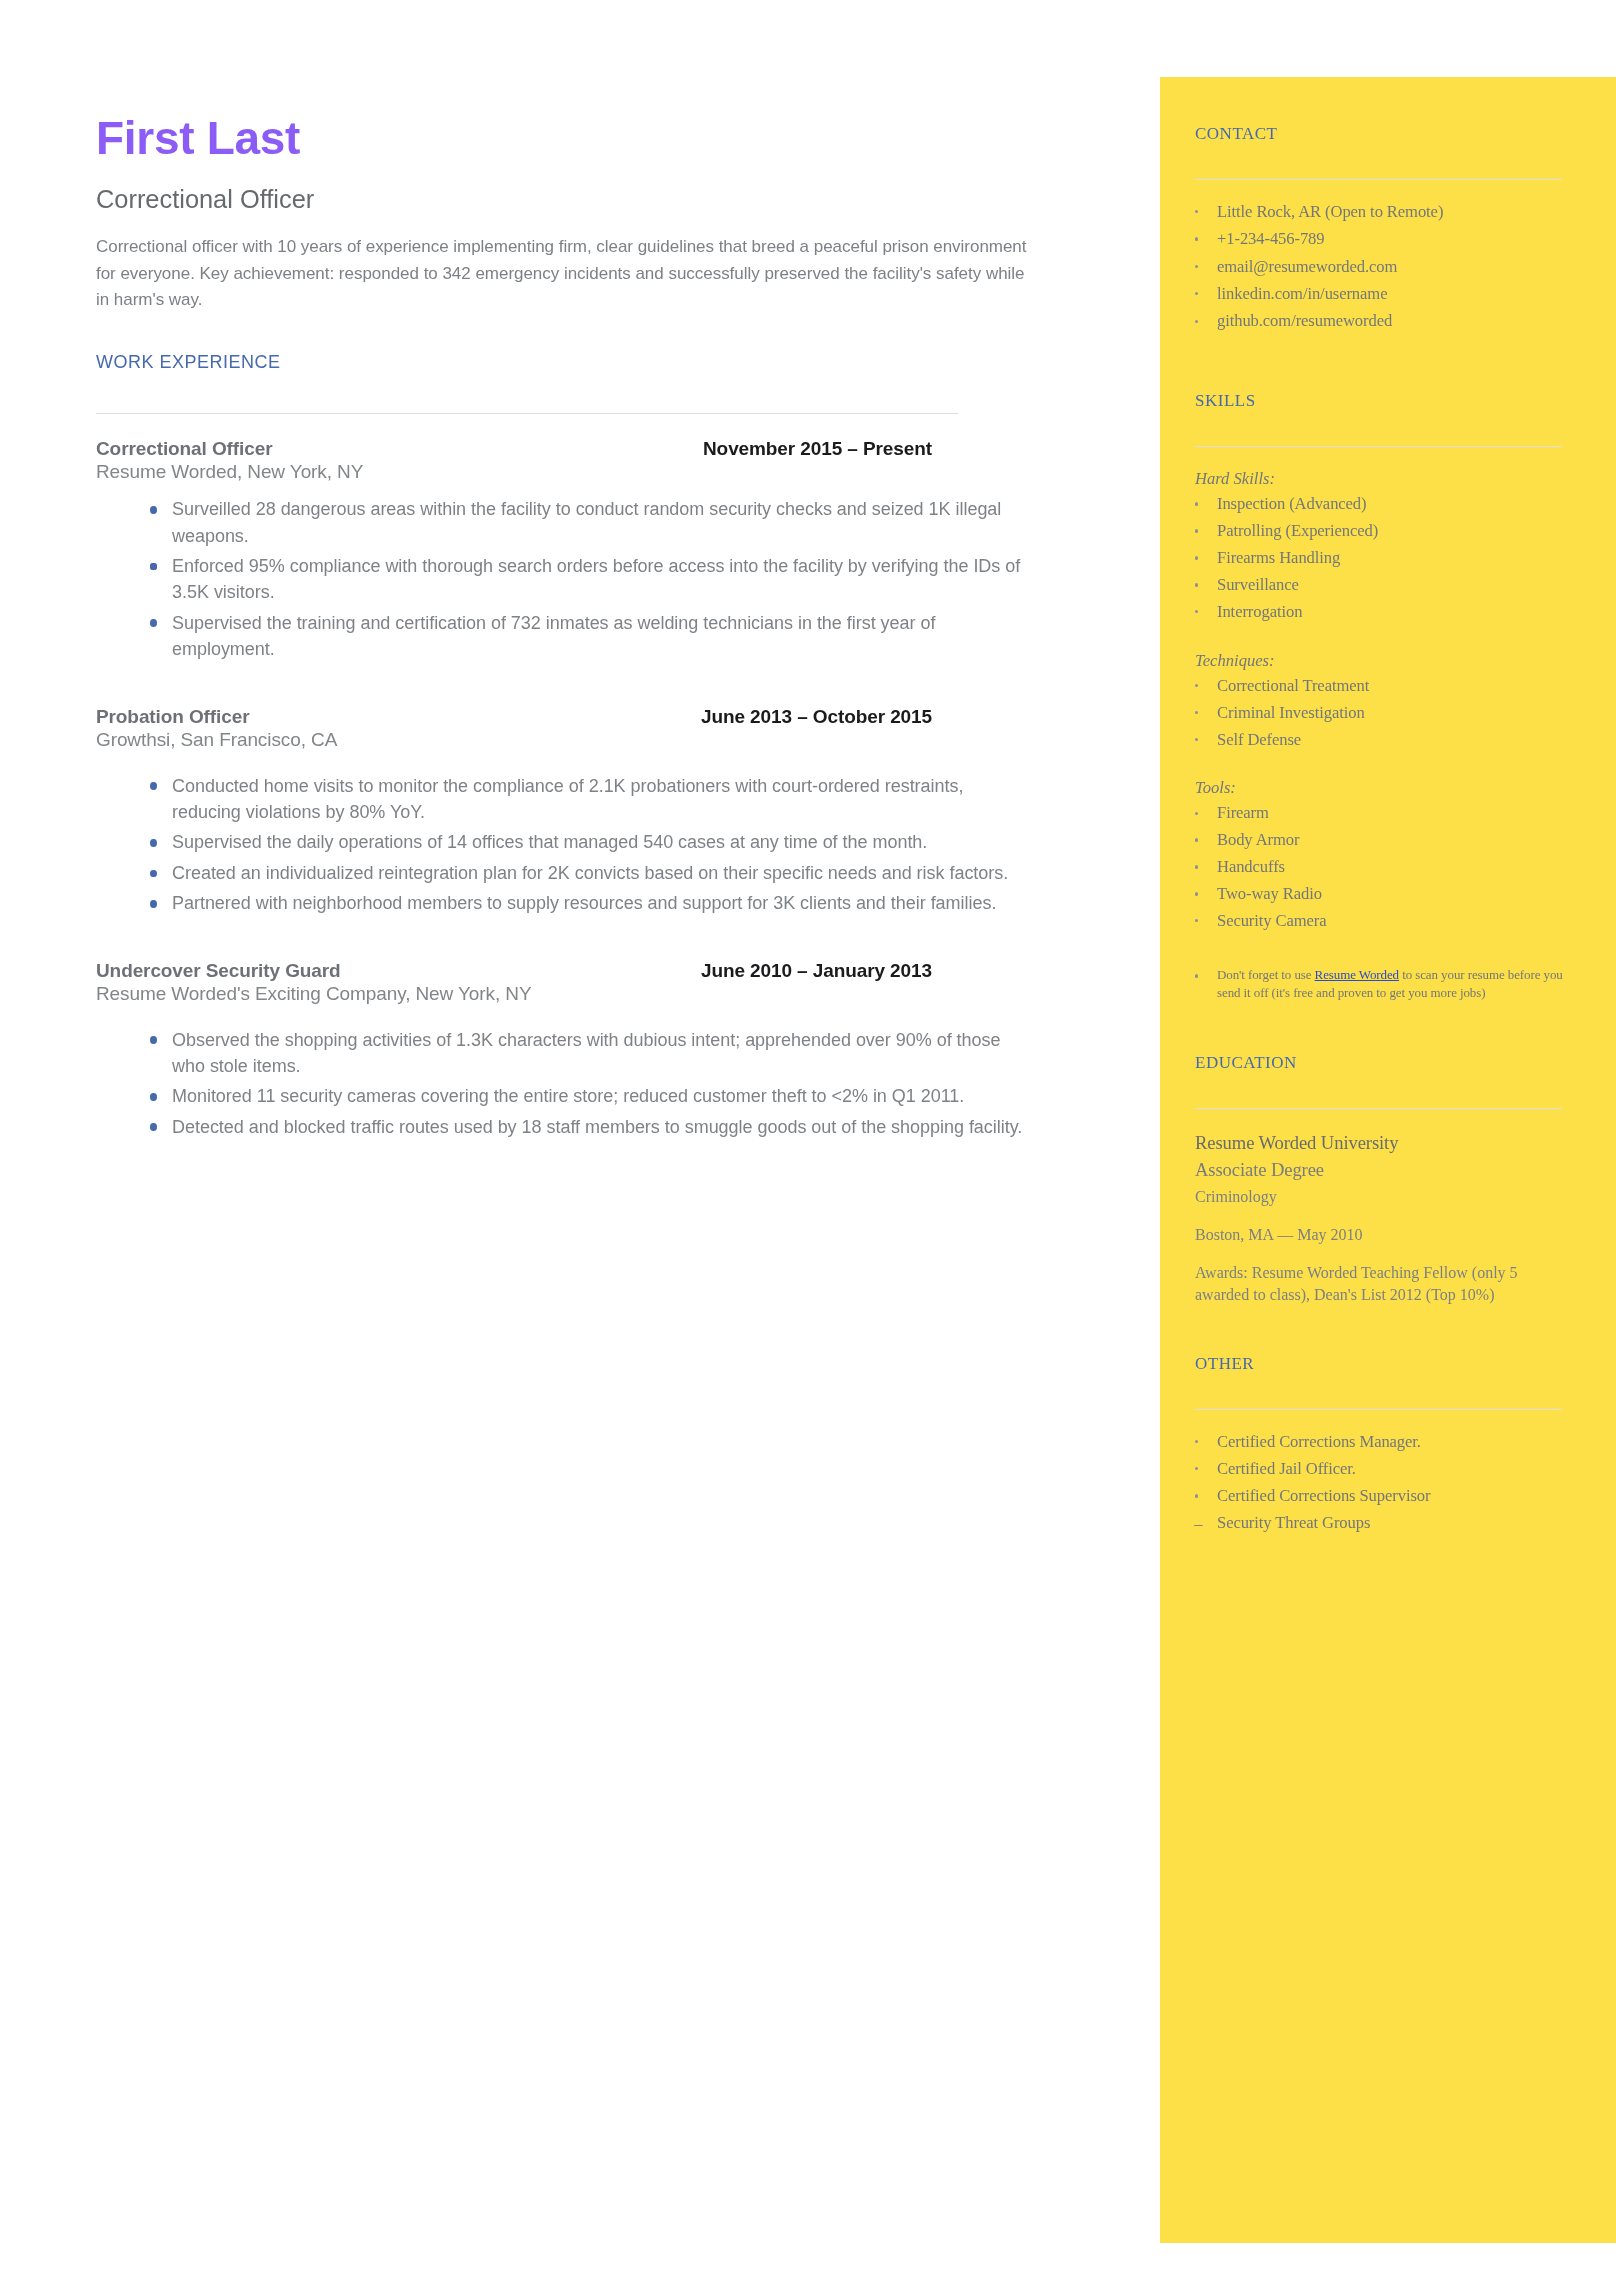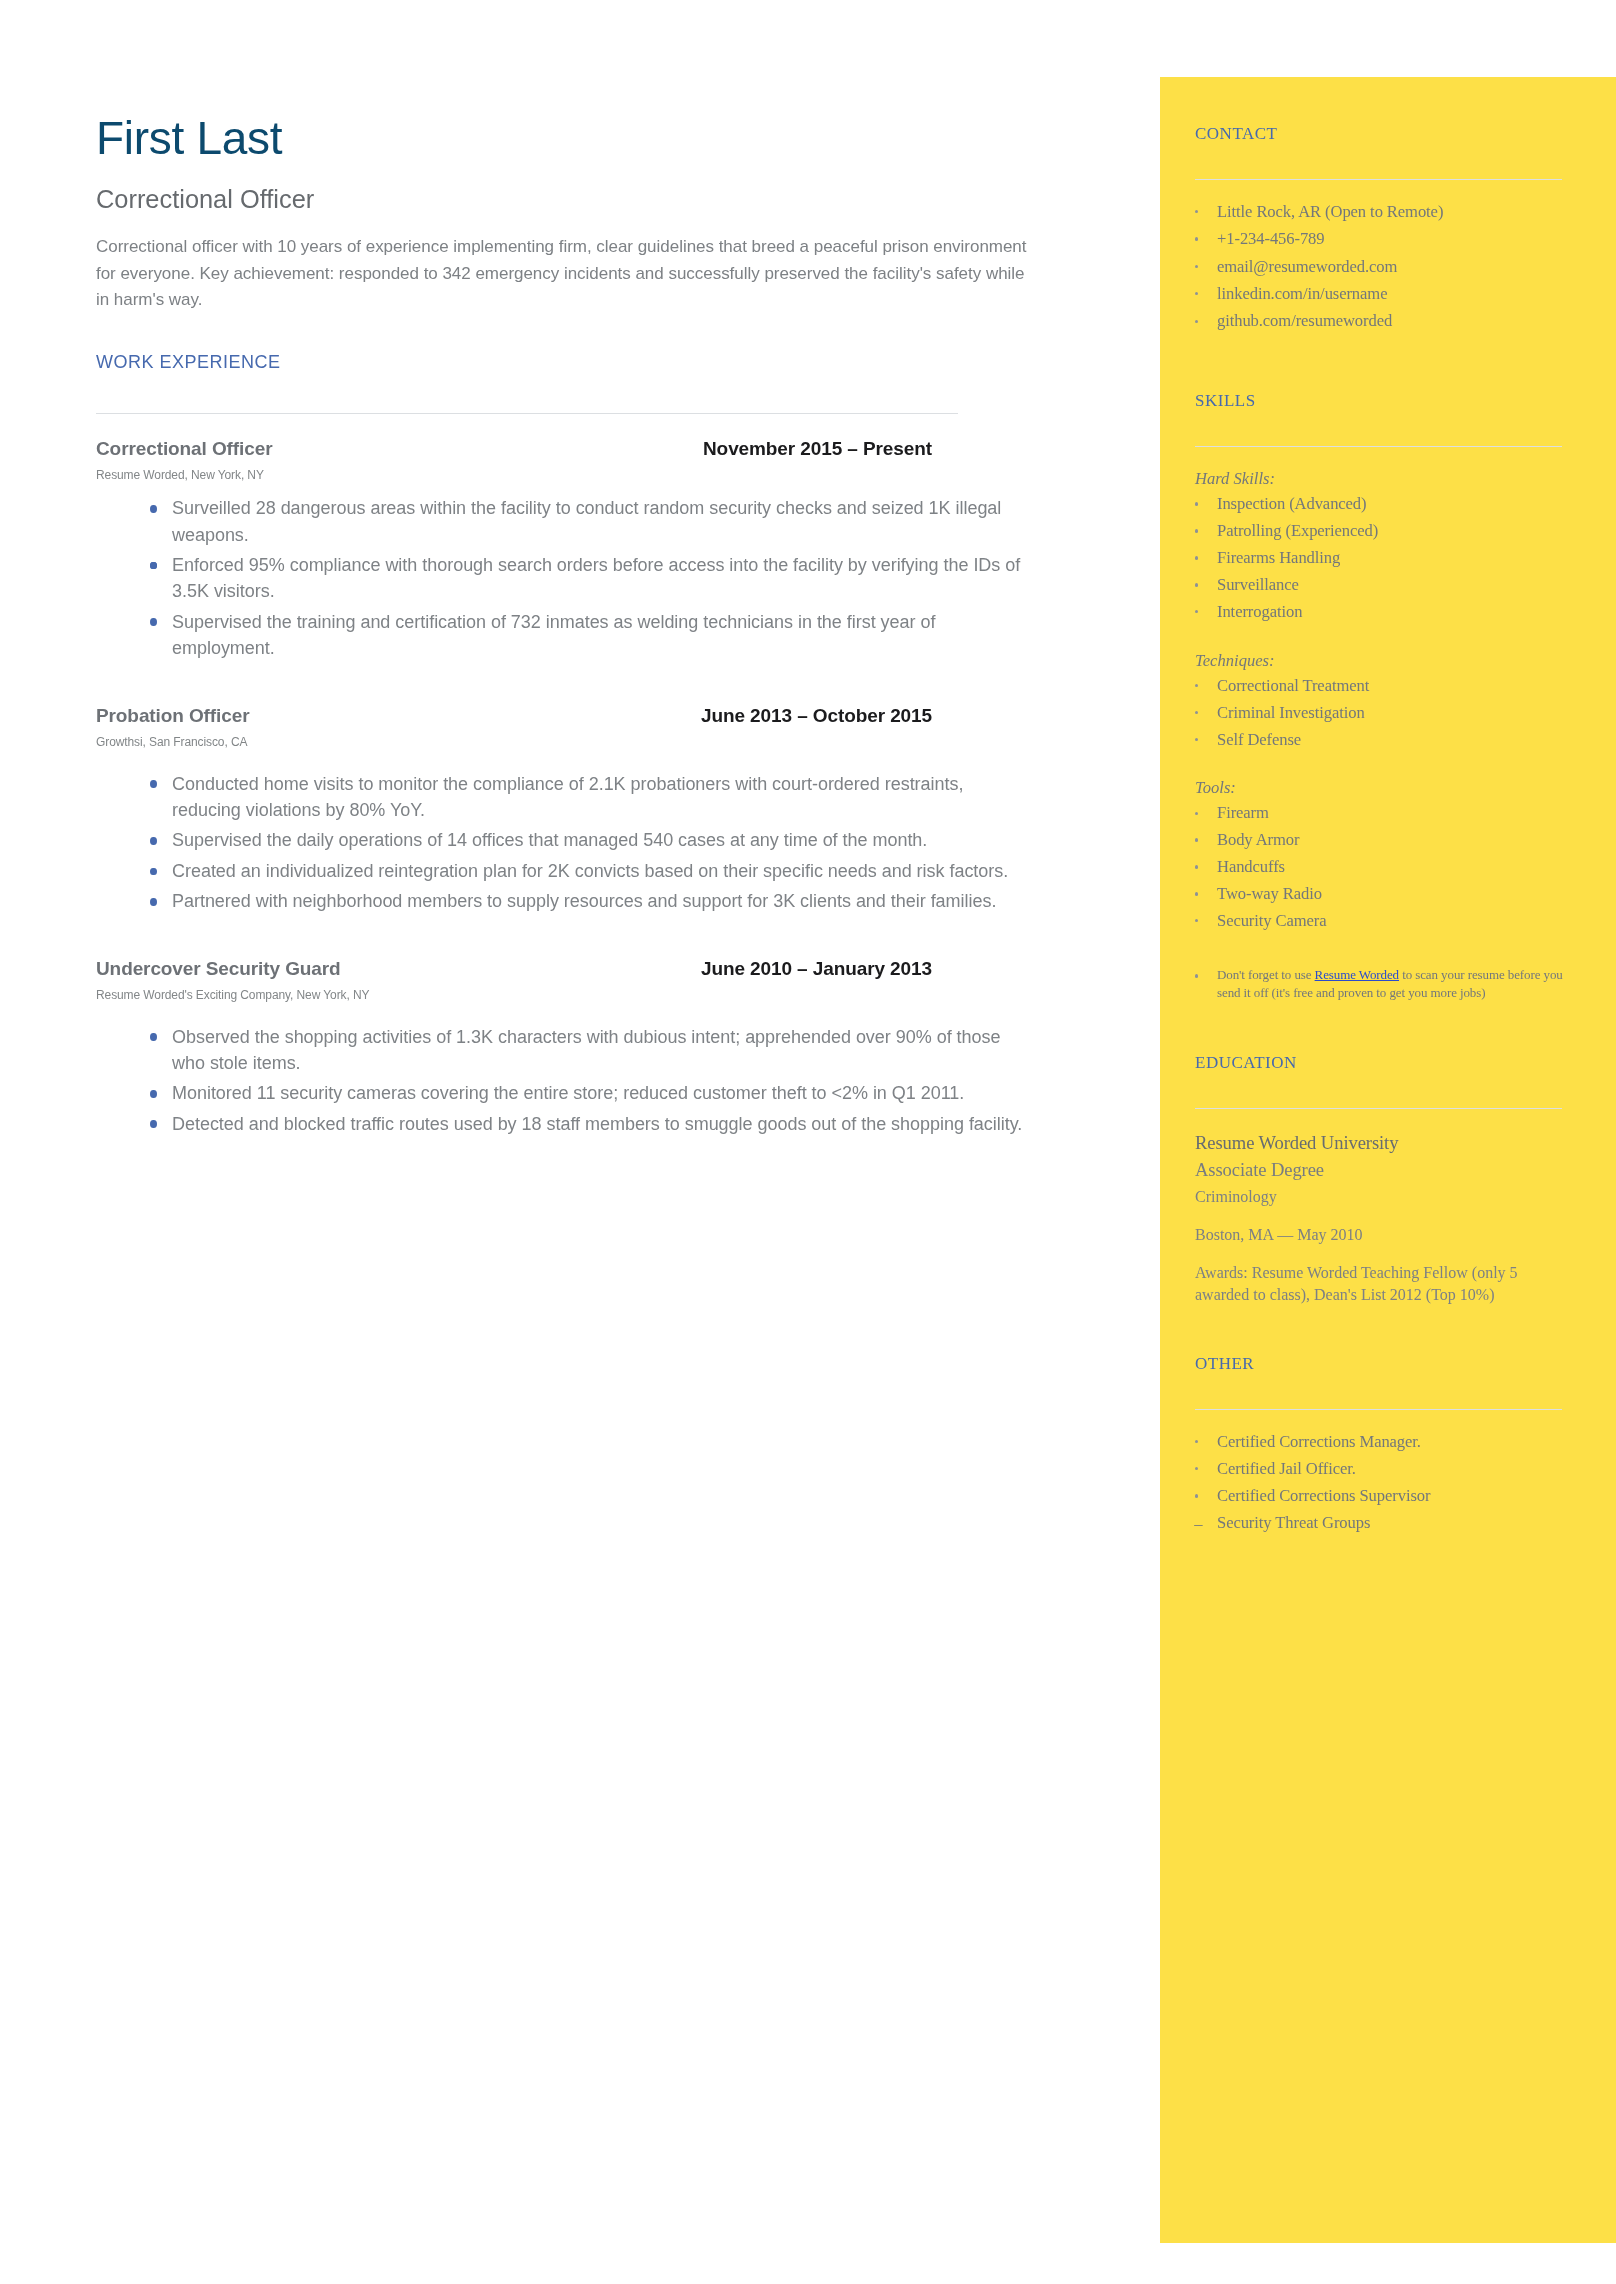--- a/index.html
+++ b/index.html
@@ -41,22 +41,22 @@
   .main-col {
     position: absolute;
     left: 96px;
     top: 0;
     width: 932px;
   }
 
   
   .name {
     font-size: 46px;
-    font-weight: normal;
-    color: #0c4a6e;
+    font-weight: bold;
+    color: #8b5cf6;
     letter-spacing: -0.3px;
     line-height: 1.0;
     margin-top: 115px;
   }
 
   .job-title {
     font-size: 25.4px;
     font-weight: 400;
     color: #666a6e;
     margin-top: 23.4px;
@@ -107,23 +107,23 @@
   }
 
   .job-dates {
     font-size: 19px;
     font-weight: bold;
     color: #1b1b1d;
     letter-spacing: -0.1px;
   }
 
   .job-company {
-    font-size: 12px;
+    font-size: 19px;
     color: #828688;
-    margin-top: 8px;
+    margin-top: 1px;
     letter-spacing: -0.1px;
   }
 
   .bullets { margin-top: 13px; list-style: none; }
   .bullets.gap { margin-top: 22px; }
 
   .bullets li {
     position: relative;
     font-size: 18px;
     color: #7e8286;

